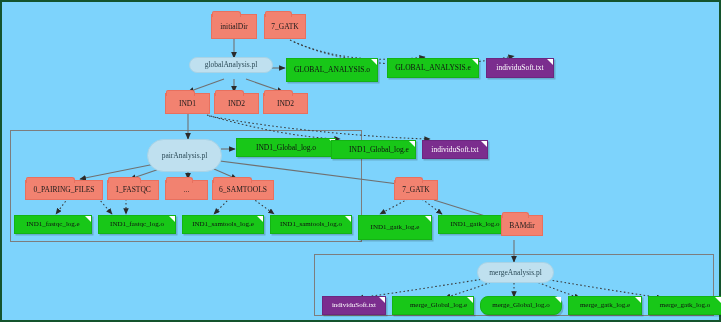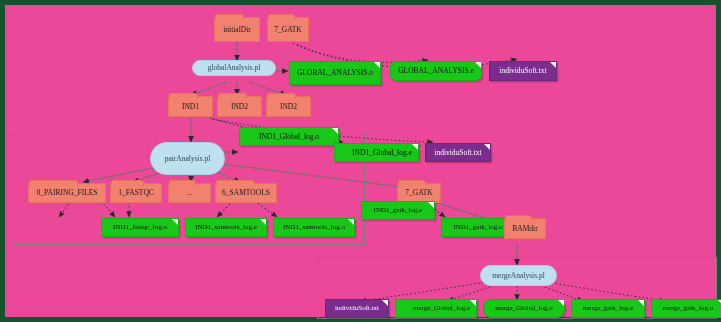--- a/index.html
+++ b/index.html
@@ -1,17 +1,17 @@
 <!DOCTYPE html>
 <html><head>
 <meta charset="utf-8">
 <style>
   html,body{margin:0;padding:0;background:#fff;}
   body{width:721px;height:322px;font-family:"Liberation Serif",serif;overflow:hidden;}
-  #canvas{position:relative;width:721px;height:322px;background:#ec4899;border:5px solid #14532d;box-sizing:border-box;}
+  #canvas{position:relative;width:721px;height:322px;background:#7dd3fc;border:2px solid #14532d;box-sizing:border-box;}
   svg#edges{position:absolute;left:0;top:0;width:721px;height:322px;pointer-events:none;}
   .node{position:absolute;box-sizing:border-box;display:flex;align-items:center;justify-content:center;
         text-align:center;line-height:1.05;white-space:nowrap;}
   
   .folder{background:#f28270;color:#1a1a1a;border:1px solid #e8705e;}
   .folder .tab{position:absolute;top:-4px;left:0;height:5px;width:62%;
         background:#f28270;border:1px solid #e8705e;border-bottom:none;
         border-top-left-radius:2px;border-top-right-radius:3px;}
   .folder .lbl{position:relative;z-index:2;padding:0 3px;}
   
@@ -104,21 +104,21 @@
 
   <div class="node script" style="left:187px;top:55px;width:84px;height:16px;font-size:7.5px;">
     <span>globalAnalysis.pl</span>
   </div>
 
   <div class="node filegreen" style="left:284px;top:56px;width:92px;height:24px;font-size:7.5px;">
     <span class="corner"></span>
     <span>GLOBAL_ANALYSIS.o</span>
   </div>
 
-  <div class="node filegreen" style="left:385px;top:56px;width:92px;height:20px;font-size:7.5px;border-radius:6px;">
+  <div class="node filegreen" style="left:385px;top:56px;width:92px;height:20px;font-size:7.5px;">
     <span class="corner"></span>
     <span>GLOBAL_ANALYSIS.e</span>
   </div>
 
   <div class="node filepurple" style="left:484px;top:56px;width:68px;height:20px;font-size:7.5px;">
     <span class="corner"></span>
     <span>individuSoft.txt</span>
   </div>
 
   <div class="node folder" style="left:163px;top:91px;width:45px;height:21px;font-size:7.5px;">
@@ -131,21 +131,21 @@
   </div>
   <div class="node folder" style="left:261px;top:91px;width:45px;height:21px;font-size:7.5px;">
     <span class="tab"></span>
     <span class="lbl">IND2</span>
   </div>
 
   <div class="node script" style="left:145px;top:137px;width:75px;height:33px;font-size:7.5px;">
     <span>pairAnalysis.pl</span>
   </div>
 
-  <div class="node filegreen" style="left:234px;top:122px;width:100px;height:19px;font-size:7.5px;">
+  <div class="node filegreen" style="left:234px;top:136px;width:100px;height:19px;font-size:7.5px;">
     <span class="corner"></span>
     <span>IND1_Global_log.o</span>
   </div>
 
   <div class="node filegreen" style="left:329px;top:138px;width:85px;height:19px;font-size:7.5px;padding-left:11px;">
     <span class="corner"></span>
     <span>IND1_Global_log.e</span>
   </div>
 
   <div class="node filepurple" style="left:420px;top:138px;width:66px;height:19px;font-size:7.5px;">
@@ -167,33 +167,37 @@
   </div>
   <div class="node folder" style="left:210px;top:178px;width:62px;height:20px;font-size:7.5px;">
     <span class="tab"></span>
     <span class="lbl">6_SAMTOOLS</span>
   </div>
   <div class="node folder" style="left:392px;top:178px;width:44px;height:20px;font-size:7.5px;">
     <span class="tab"></span>
     <span class="lbl">7_GATK</span>
   </div>
 
+  <div class="node filegreen" style="left:12px;top:213px;width:78px;height:19px;font-size:7px;">
+    <span class="corner"></span>
+    <span>IND1_fastqc_log.e</span>
+  </div>
   <div class="node filegreen" style="left:96px;top:213px;width:78px;height:19px;font-size:7px;">
     <span class="corner"></span>
     <span>IND1_fastqc_log.o</span>
   </div>
   <div class="node filegreen" style="left:180px;top:213px;width:82px;height:19px;font-size:7px;">
     <span class="corner"></span>
     <span>IND1_samtools_log.e</span>
   </div>
   <div class="node filegreen" style="left:268px;top:213px;width:82px;height:19px;font-size:7px;">
     <span class="corner"></span>
     <span>IND1_samtools_log.o</span>
   </div>
-  <div class="node filegreen" style="left:356px;top:196px;width:74px;height:19px;font-size:7px;">
+  <div class="node filegreen" style="left:356px;top:213px;width:74px;height:25px;font-size:7px;">
     <span class="corner"></span>
     <span>IND1_gatk_log.e</span>
   </div>
   <div class="node filegreen" style="left:436px;top:213px;width:74px;height:19px;font-size:7px;">
     <span class="corner"></span>
     <span>IND1_gatk_log.o</span>
   </div>
 
   <div class="node folder" style="left:499px;top:213px;width:42px;height:21px;font-size:7.5px;">
     <span class="tab"></span>

